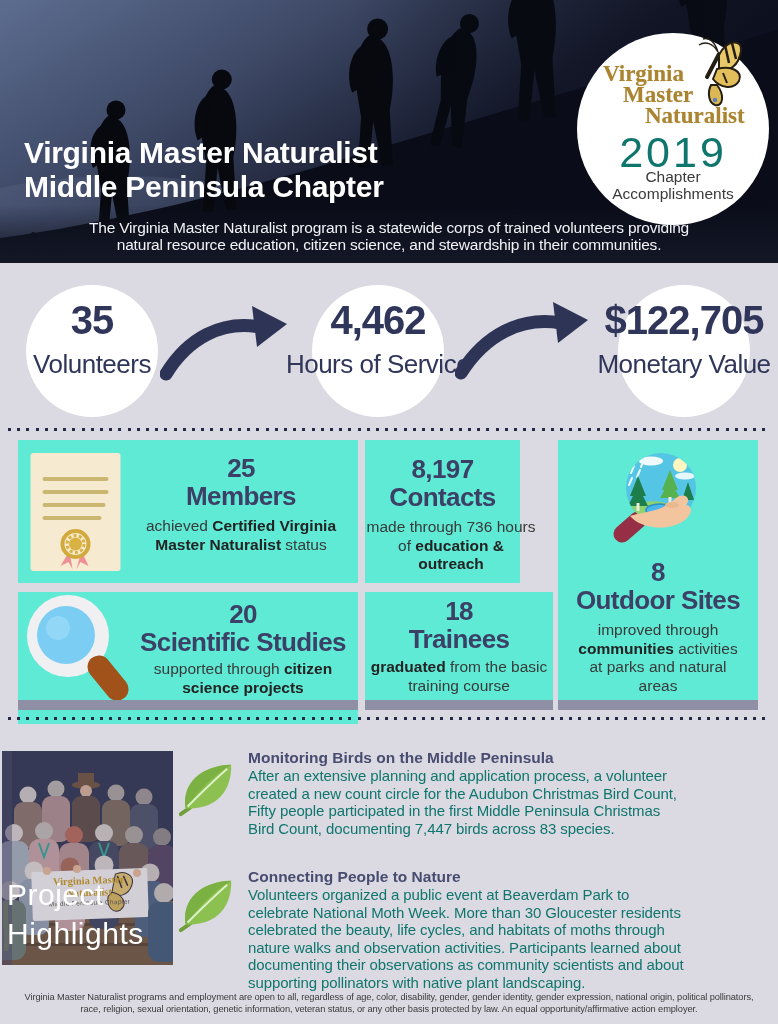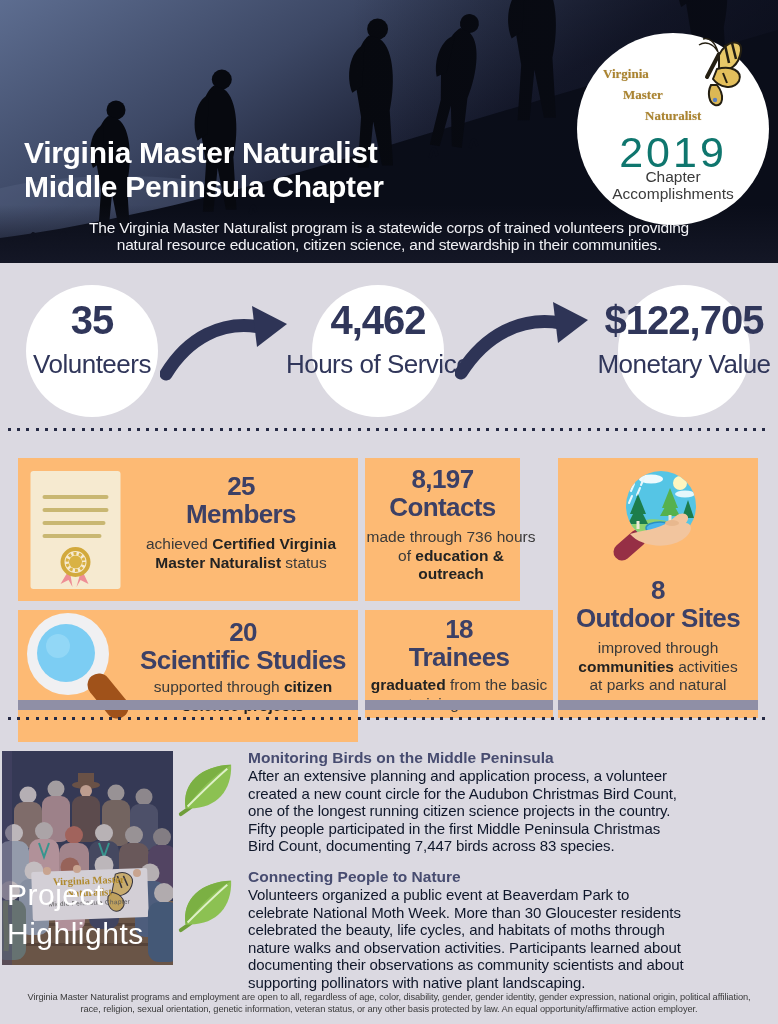--- a/index.html
+++ b/index.html
@@ -11,42 +11,42 @@
   .header { position:absolute; left:0; top:0; width:778px; height:263px; background:#141726; }
   .scene { position:absolute; left:0; top:0; width:778px; height:263px; display:block; }
   .header-title { position:absolute; left:24px; top:136px; font-weight:700; font-size:30px;
                   line-height:34px; color:#ffffff; letter-spacing:-0.3px; }
   .header-subtitle { position:absolute; left:0; right:0; top:219px; text-align:center;
                      color:#f2f2f6; font-size:15.5px; line-height:17px; letter-spacing:-0.2px; }
 
   .badge { position:absolute; left:577px; top:33px; width:192px; height:192px; border-radius:50%;
            background:#ffffff; }
   .badge-logo { position:absolute; top:30px; left:26px; font-family:"Liberation Serif",serif;
-                font-weight:700; color:#ab8430; font-size:13px; line-height:21px;
+                font-weight:700; color:#ab8430; font-size:23px; line-height:21px;
                 text-shadow:0 0 1px rgba(120,90,20,.35); }
   .badge-logo .l2 { margin-left:20px; }
   .badge-logo .l3 { margin-left:42px; }
   .badge-butterfly { position:absolute; left:94px; top:4px; width:74px; height:80px; }
   .badge-year { position:absolute; top:96px; left:0; width:100%; text-align:center; font-size:43px;
                 line-height:46px; color:#0f766e; letter-spacing:3px; font-weight:400; }
   .badge-label { position:absolute; top:135px; left:0; width:100%; text-align:center;
                  font-size:15.5px; line-height:17px; color:#3a3a3a; }
 
   
   .stat-circle { position:absolute; width:132px; height:132px; top:285px; border-radius:50%; background:#fff; }
   .stat { position:absolute; width:230px; top:299px; text-align:center; color:#30365a; }
   .stat-value { font-size:40px; font-weight:700; letter-spacing:-1px; line-height:42px; }
   .stat-label { font-size:26px; letter-spacing:-0.5px; margin-top:8px; white-space:nowrap; }
   .arrow { position:absolute; }
 
   .divider { position:absolute; left:8px; right:8px; height:3px;
              background:repeating-linear-gradient(90deg,#262b45 0 3px,transparent 3px 9.2px); }
 
   
-  .card { position:absolute; background:#fdba74;margin-top:18px; }
+  .card { position:absolute; background:#5eead4; }
   .card-num, .card-title { font-weight:700; color:#3c4066; font-size:26px; line-height:28px;
                            text-align:center; letter-spacing:-0.6px; white-space:nowrap; }
   .card-desc { text-align:center; font-size:15.5px; line-height:18.5px; color:#3a3a3a; margin-top:7px; }
   .card-desc b { color:#232323; }
   .card-body-abs { position:absolute; }
   .icon-abs { position:absolute; }
   .strip { position:absolute; top:700px; height:10px; background:#8f8fa6; }
 
   
   .photo { position:absolute; left:2px; top:751px; width:171px; height:214px; overflow:hidden; }
@@ -55,21 +55,21 @@
                   text-align:center; }
   .pb-gold { font-family:"Liberation Serif",serif; font-weight:700; color:#b08a2e;
              font-size:10.5px; line-height:11.5px; }
   .pb-sub { font-size:6.5px; color:#5a5a5a; margin-top:1px; letter-spacing:0.3px; }
   .ph-label { position:absolute; left:5px; top:124px; color:#ffffff; font-size:30px;
               line-height:39px; font-weight:300; letter-spacing:0.5px; }
   .leaf { position:absolute; width:62px; height:62px; }
   .hl-heading { position:absolute; left:248px; width:524px; font-weight:700; color:#474c70;
                 font-size:15.5px; line-height:17px; }
   .hl-body { position:absolute; left:248px; width:526px; font-size:15px; line-height:17.6px;
-             color:#0f172a; letter-spacing:-0.1px; }
+             color:#0f766e; letter-spacing:-0.1px; }
 
   .footer { position:absolute; left:10px; right:10px; top:992px; text-align:center;
             font-size:9.3px; line-height:11.5px; color:#3b3b3b; letter-spacing:-0.1px; }
 </style>
 </head>
 <body>
 
 <div class="page">
 
   <div class="header">
@@ -200,21 +200,21 @@
     </svg>
     <div class="card-body-abs" style="left:112px; top:8px; width:226px">
       <div class="card-num">20</div>
       <div class="card-title">Scientific Studies</div>
       <div class="card-desc" style="margin-top:4px">
         <span>supported through </span><b>citizen science projects</b><span></span>
       </div>
     </div>
   </div>
 
-  <div class="card" style="left:365px; top:440px; width:155px; height:143px; padding-top:7px">
+  <div class="card" style="left:365px; top:440px; width:155px; height:143px; padding-top:15px">
     <div class="card-num">8,197</div>
     <div class="card-title">Contacts</div>
     <div class="card-desc" style="width:172px; margin-left:auto; margin-right:auto">
       <span>made through 736 hours of </span><b>education &amp; outreach</b><span></span>
     </div>
   </div>
 
   <div class="card" style="left:365px; top:592px; width:188px; height:108px; padding-top:5px">
     <div class="card-num">18</div>
     <div class="card-title">Trainees</div>
@@ -355,33 +355,32 @@
     <path d="M7,57 C 16,51 26,43 34,34" stroke="#6f9e3a" stroke-width="4" fill="none" stroke-linecap="round"></path>
     <path d="M12,51 C 8,25 28,7 59,6 C 60,33 43,53 12,51 Z" fill="#8cc152"></path>
     <path d="M12,51 C 8,25 28,7 59,6 C 41,17 25,33 12,51 Z" fill="#7bb043"></path>
     <path d="M14,49 C 26,37 40,23 55,10" stroke="#dff0c8" stroke-width="2" fill="none"></path>
   </svg>
 
   <div class="hl-heading" style="top:749px">Monitoring Birds on the Middle Peninsula</div>
   <div class="hl-body" style="top:767px">
     <div>After an extensive planning and application process, a volunteer</div>
     <div>created a new count circle for the Audubon Christmas Bird Count,</div>
-    <div>one of the longest running citizen science projects in the country.</div>
     <div>Fifty people participated in the first Middle Peninsula Christmas</div>
     <div>Bird Count, documenting 7,447 birds across 83 species.</div>
   </div>
 
   <div class="hl-heading" style="top:868px">Connecting People to Nature</div>
   <div class="hl-body" style="top:886px">
     <div>Volunteers organized a public event at Beaverdam Park to</div>
     <div>celebrate National Moth Week.  More than 30 Gloucester residents</div>
     <div>celebrated the beauty, life cycles, and habitats of moths through</div>
     <div>nature walks and observation activities.  Participants learned about</div>
     <div>documenting their observations as community scientists and about</div>
     <div>supporting pollinators with native plant landscaping.</div>
   </div>
 
   <div class="footer">
-    <div>Virginia Master Naturalist programs and employment are open to all, regardless of age, color, disability, gender, gender identity, gender expression, national origin, political affiliation,</div>
+    <div>Virginia Master Naturalist programs and employment are open to all, regardless of age, color, disability, gender, gender identity, gender expression, national origin, political pollinators,</div>
     <div>race, religion, sexual orientation, genetic information, veteran status, or any other basis protected by law.  An equal opportunity/affirmative action employer.</div>
   </div>
 
 </div>
 
 </body></html>

